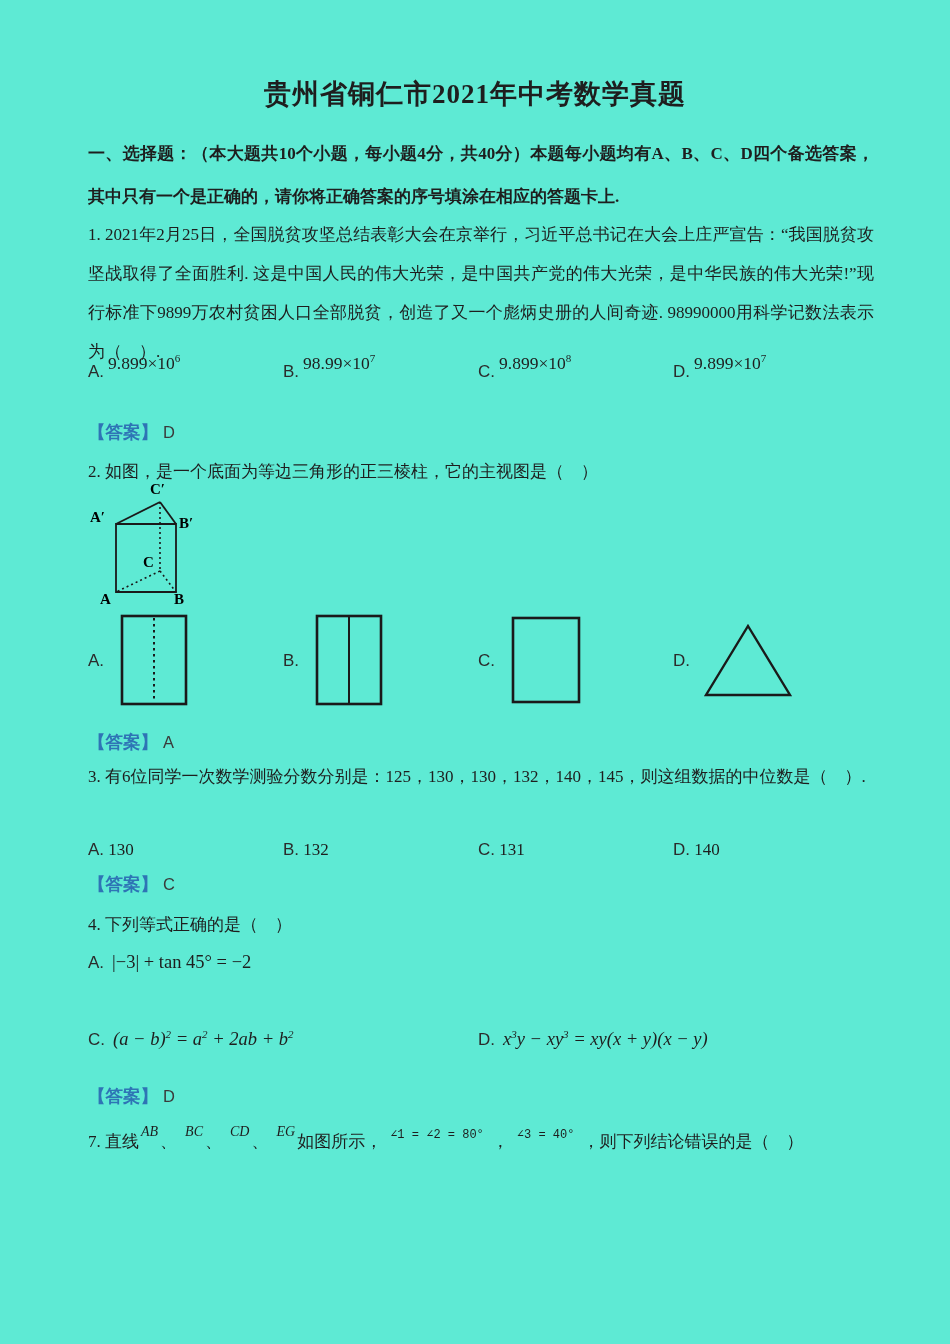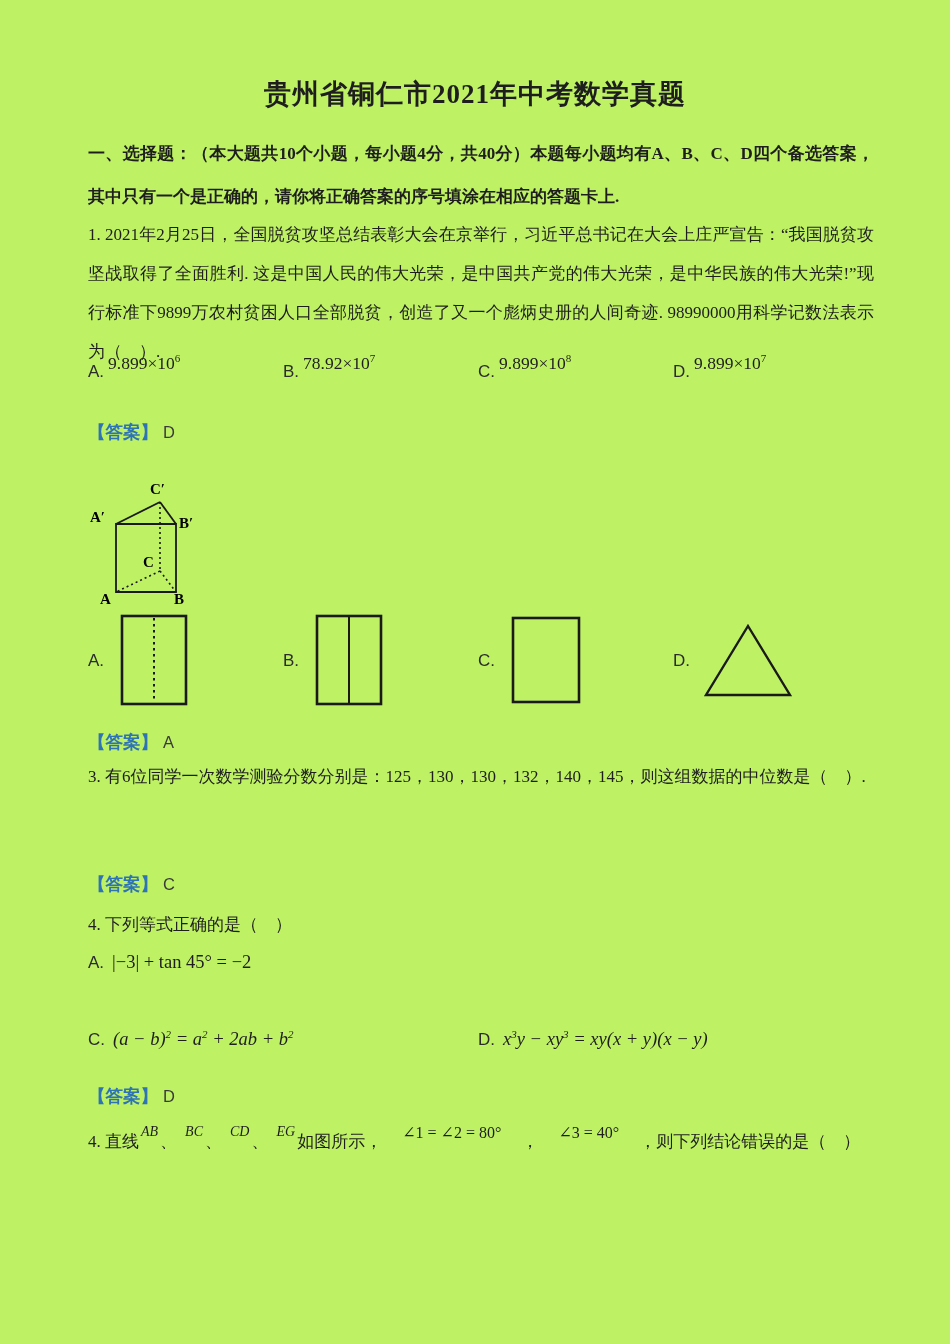--- a/index.html
+++ b/index.html
@@ -1,19 +1,19 @@
 <!DOCTYPE html>
 <html><head>
 <meta charset="utf-8">
 <style>
   html,body{margin:0;padding:0;background:#ffffff;}
   .page{
     position:relative;
     width:950px;height:1344px;
-    background:#bef264;
+    background:#5eead4;
     font-family:"Liberation Serif","DejaVu Serif",serif;
     color:#1e1e1e;
     overflow:hidden;
   }
   .doc-title{
     position:absolute;left:0;top:76px;width:100%;
     text-align:center;font-size:27px;font-weight:bold;letter-spacing:1px;
   }
   .section-heading{
     position:absolute;left:88px;top:132px;width:786px;
@@ -77,54 +77,55 @@
   .frac .den{display:block;padding:1px 6px 0;}
   .bparen{
     display:inline-block;transform:scaleY(2.4);transform-origin:center;
     font-size:20px;font-style:normal;vertical-align:middle;color:#2b2b2b;
   }
   .q5-line{
     position:absolute;left:88px;top:1130px;width:820px;
     font-size:17px;white-space:nowrap;
   }
   .m-raise{position:relative;top:-11px;font-style:italic;font-size:14px;margin:0 2px;}
-  .m-raise-u{position:relative;top:-9px;font-style:normal;font-size:16px;margin:0 20px;}
+  .m-raise-u{position:relative;top:-9px;font-style:normal;font-size:12px;margin:0 8px;font-family:Liberation Mono, monospace;}
   .sep{letter-spacing:6px;}
   svg{display:block;}
 </style>
 </head>
 <body>
 
 <div class="page">
 
   <div class="doc-title">贵州省铜仁市2021年中考数学真题</div>
 
   <div class="section-heading">一、选择题：（本大题共10个小题，每小题4分，共40分）本题每小题均有A、B、C、D四个备选答案，其中只有一个是正确的，请你将正确答案的序号填涂在相应的答题卡上.</div>
 
   <div class="para q1-text">1. 2021年2月25日，全国脱贫攻坚总结表彰大会在京举行，习近平总书记在大会上庄严宣告：“我国脱贫攻坚战取得了全面胜利. 这是中国人民的伟大光荣，是中国共产党的伟大光荣，是中华民族的伟大光荣!”现行标准下9899万农村贫困人口全部脱贫，创造了又一个彪炳史册的人间奇迹. 98990000用科学记数法表示为（　）.</div>
 
   <div class="options-row q1-options">
     <span class="opt-cell">
       <span class="opt-label">A.</span><span class="sci"><span>9.899×10</span><sup class="exp">6</sup></span>
     </span>
     <span class="opt-cell">
-      <span class="opt-label">B.</span><span class="sci"><span>78.92×10</span><sup class="exp">7</sup></span>
+      <span class="opt-label">B.</span><span class="sci"><span>98.99×10</span><sup class="exp">7</sup></span>
     </span>
     <span class="opt-cell">
       <span class="opt-label">C.</span><span class="sci"><span>9.899×10</span><sup class="exp">8</sup></span>
     </span>
     <span class="opt-cell">
       <span class="opt-label">D.</span><span class="sci"><span>9.899×10</span><sup class="exp">7</sup></span>
     </span>
   </div>
 
   <div class="answer-line ans-1">
     <span class="answer-bracket">【答案】</span><span class="answer-letter">D</span>
   </div>
 
+  <div class="para q2-text">2. 如图，是一个底面为等边三角形的正三棱柱，它的主视图是（　）</div>
 
   <div class="prism-figure">
     <svg width="118" height="130" viewBox="0 0 118 130">
 
       <polygon points="30,46 90,46 90,114 30,114" fill="none" stroke="#1a1a1a" stroke-width="1.8"></polygon>
 
       <line x1="30" y1="46" x2="74" y2="24" stroke="#1a1a1a" stroke-width="1.8"></line>
       <line x1="90" y1="46" x2="74" y2="24" stroke="#1a1a1a" stroke-width="1.8"></line>
 
       <line x1="74" y1="24" x2="74" y2="93" stroke="#1a1a1a" stroke-width="1.6" stroke-dasharray="2 3"></line>
@@ -168,20 +169,38 @@
       </svg>
     </div>
   </div>
 
   <div class="answer-line ans-2">
     <span class="answer-bracket">【答案】</span><span class="answer-letter">A</span>
   </div>
 
   <div class="para q3-text">3. 有6位同学一次数学测验分数分别是：125，130，130，132，140，145，则这组数据的中位数是（　）.</div>
 
+  <div class="options-row q3-options">
+    <span class="opt-cell">
+      <span class="opt-label">A.</span>
+      <span>130</span>
+    </span>
+    <span class="opt-cell">
+      <span class="opt-label">B.</span>
+      <span>132</span>
+    </span>
+    <span class="opt-cell">
+      <span class="opt-label">C.</span>
+      <span>131</span>
+    </span>
+    <span class="opt-cell">
+      <span class="opt-label">D.</span>
+      <span>140</span>
+    </span>
+  </div>
 
   <div class="answer-line ans-3">
     <span class="answer-bracket">【答案】</span><span class="answer-letter">C</span>
   </div>
 
   <div class="para q4-text">4. 下列等式正确的是（　）</div>
 
   <div class="q4-opt q4-a">
     <span class="opt-label">A.</span><span class="math-u">|−3| + tan 45° = −2</span>
   </div>
@@ -193,16 +212,16 @@
 
   <div class="q4-opt q4-d">
     <span class="opt-label">D.</span><span class="math"><span>x</span><sup class="exp">3</sup><span>y − xy</span><sup class="exp">3</sup><span> = xy(x + y)(x − y)</span></span>
   </div>
 
   <div class="answer-line ans-4">
     <span class="answer-bracket">【答案】</span><span class="answer-letter">D</span>
   </div>
 
   <div class="q5-line">
-    <span>4. 直线</span><span class="m-raise">AB</span><span class="sep">、</span><span class="m-raise">BC</span><span class="sep">、</span><span class="m-raise">CD</span><span class="sep">、</span><span class="m-raise">EG</span><span>如图所示，</span><span class="m-raise-u">∠1 = ∠2 = 80°</span><span>，</span><span class="m-raise-u">∠3 = 40°</span><span>，则下列结论错误的是（　）</span>
+    <span>7. 直线</span><span class="m-raise">AB</span><span class="sep">、</span><span class="m-raise">BC</span><span class="sep">、</span><span class="m-raise">CD</span><span class="sep">、</span><span class="m-raise">EG</span><span>如图所示，</span><span class="m-raise-u">∠1 = ∠2 = 80°</span><span>，</span><span class="m-raise-u">∠3 = 40°</span><span>，则下列结论错误的是（　）</span>
   </div>
 
 </div>
 
 </body></html>

